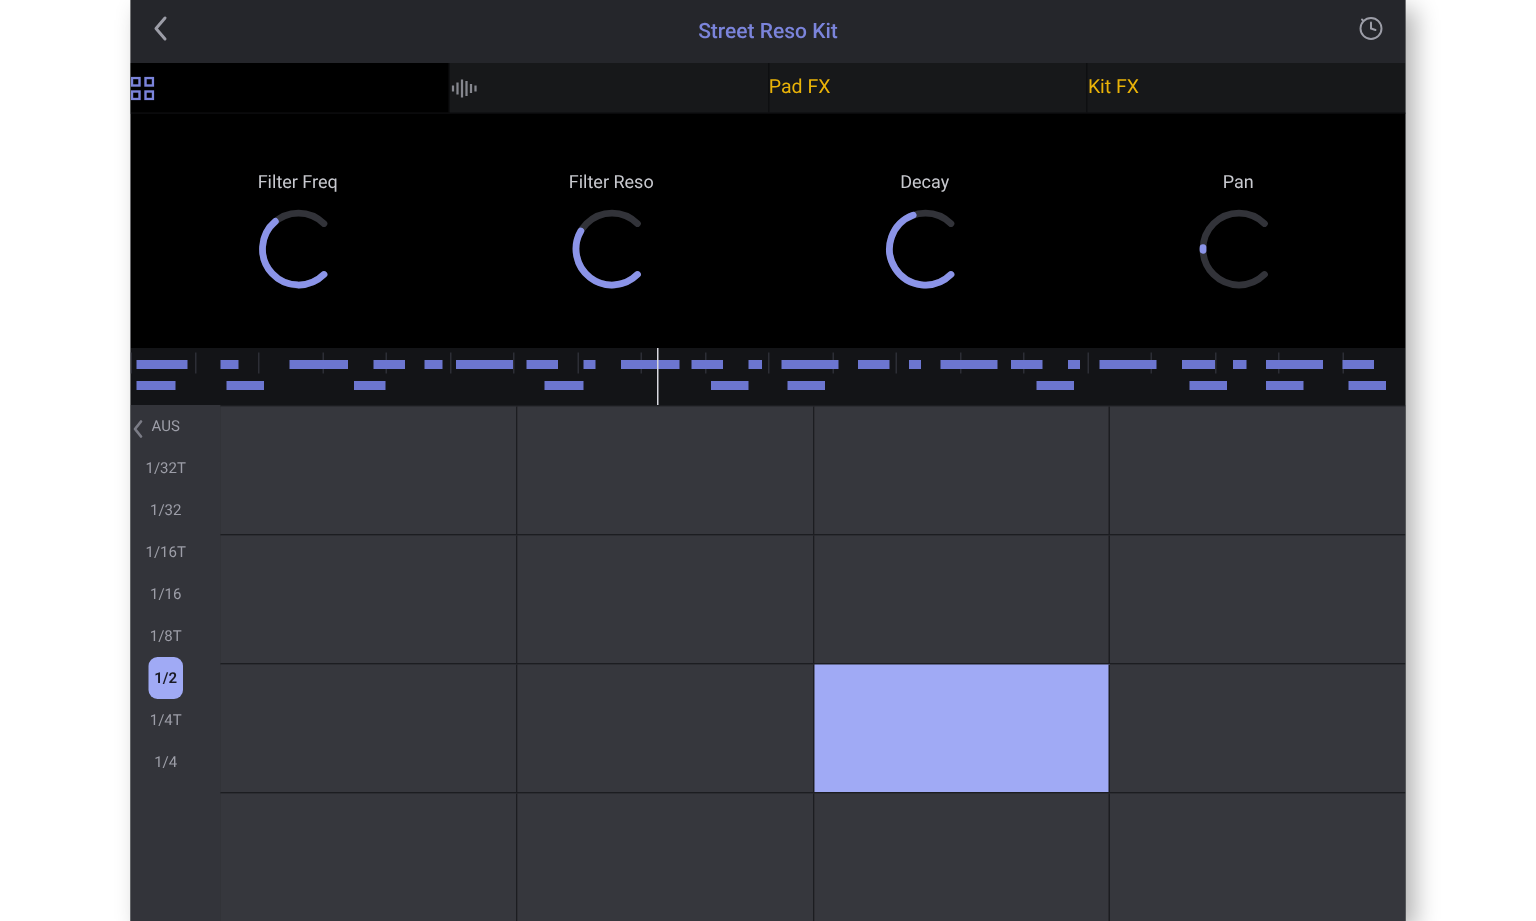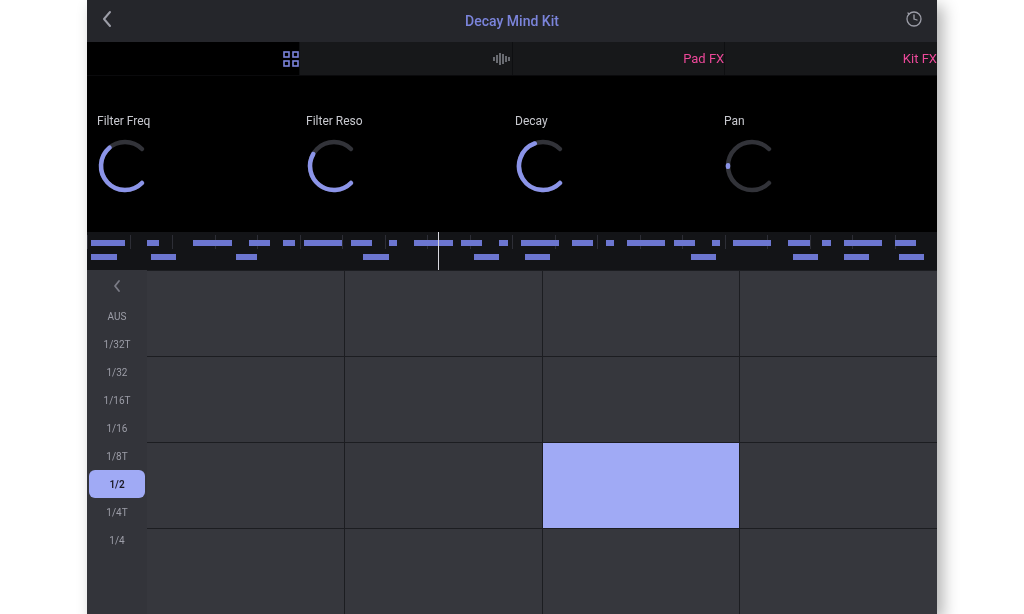--- a/index.html
+++ b/index.html
@@ -53,22 +53,22 @@
     .tabs {
       height: 34px;
       background: #17181a;
       display: flex;
       border-bottom: 1px solid #0a0a0c;
     }
     .tab {
       flex: 1;
       display: flex;
       align-items: center;
-      justify-content: flex-end;
-      color: #ec4899;
+      justify-content: flex-start;
+      color: #eab308;
       font-size: 13px;
       cursor: pointer;
       border-right: 1px solid #0e0f11;
     }
     .tab:last-child { border-right: none; }
     .tab.active {
       background: #000;
     }
     .tab-icon {
       display: flex;
@@ -80,20 +80,21 @@
       background: #000;
       display: flex;
       align-items: center;
       padding: 0 10px;
       gap: 6px;
     }
     .knob-unit {
       flex: 1;
       display: flex;
       flex-direction: column;
+      align-items: center;
       gap: 10px;
     }
     .knob-label {
       color: #c8c9cf;
       font-size: 12px;
       white-space: nowrap;
     }
     .knob {
       width: 56px;
       height: 56px;
@@ -146,21 +147,21 @@
       top: 0;
     }
     .grid-area {
       flex: 1;
       display: flex;
       background: #2b2c31;
     }
     .grid-sidebar {
       width: 60px;
       display: flex;
-      flex-direction: column;
+      flex-direction: row;
       background: #33343a;
     }
     .sidebar-back {
       height: 32px;
       display: flex;
       align-items: center;
       justify-content: center;
       color: #7b7c86;
       font-size: 14px;
       cursor: pointer;
@@ -252,21 +253,21 @@
 <body>
 
 <div class="app">
 
   <div class="header">
     <div class="back-btn">
       <svg width="12" height="18" viewBox="0 0 12 18">
           <path d="M9 2 L3 9 L9 16" stroke="#9c9da7" stroke-width="2" fill="none" stroke-linecap="round" stroke-linejoin="round"></path>
         </svg>
     </div>
-    <div class="title">Decay Mind Kit</div>
+    <div class="title">Street Reso Kit</div>
     <div class="header-right">
       <svg width="18" height="18" viewBox="0 0 18 18">
         <circle cx="9" cy="9" r="7" stroke="#9c9da7" stroke-width="1.3" fill="none"></circle>
         <path d="M9 5 L9 9 L12 10" stroke="#9c9da7" stroke-width="1.3" fill="none" stroke-linecap="round"></path>
         <path d="M3 3 L4 4" stroke="#9c9da7" stroke-width="1.3" stroke-linecap="round"></path>
       </svg>
     </div>
   </div>
 
   <div class="tabs">

